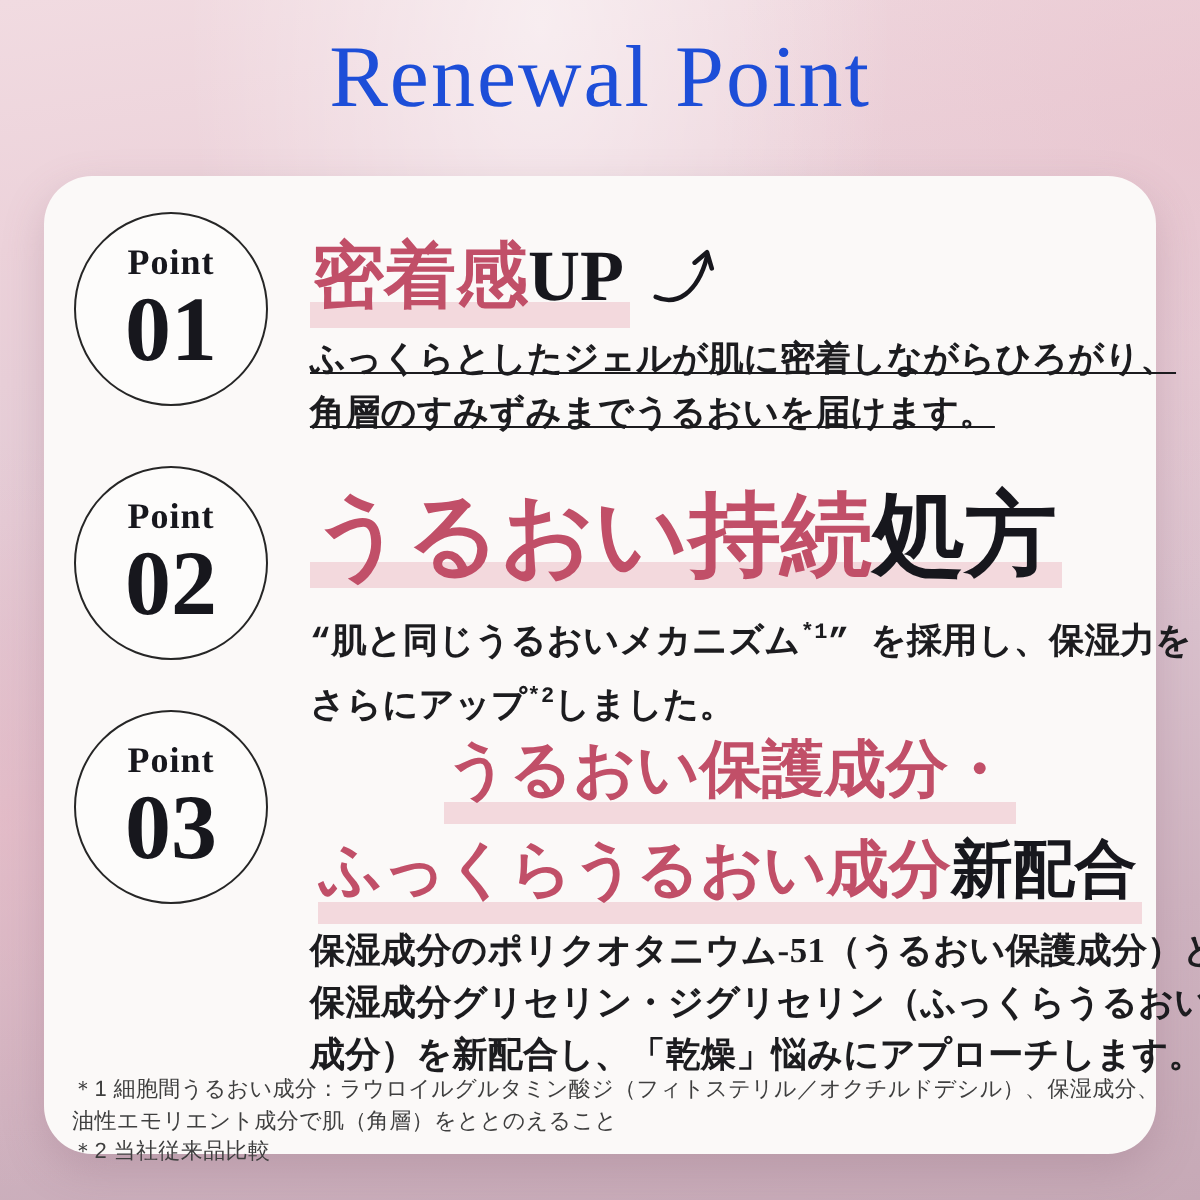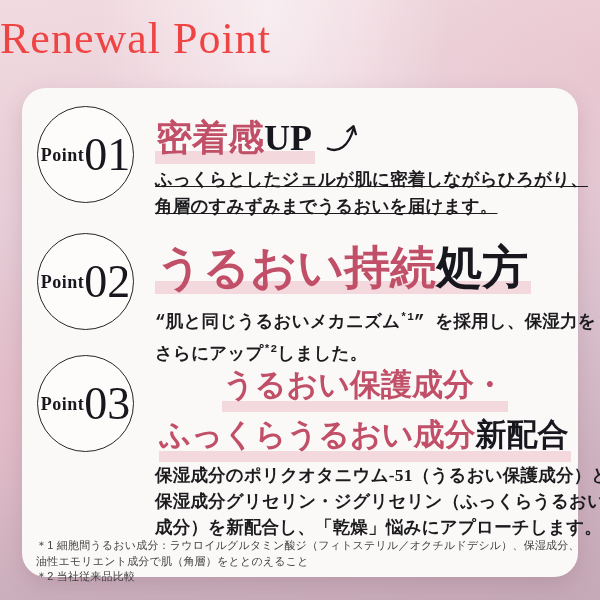--- a/index.html
+++ b/index.html
@@ -10,45 +10,45 @@
     background:
       radial-gradient(ellipse at 45% 2%, rgba(255,255,255,0.55), rgba(255,255,255,0) 38%),
       radial-gradient(circle at 0% 68%, rgba(236,186,198,0.55), rgba(236,186,198,0) 26%),
       radial-gradient(circle at 100% 12%, rgba(231,190,201,0.5), rgba(231,190,201,0) 30%),
       linear-gradient(172deg, #f1dbe1 0%, #ecd2da 18%, #e4ccd6 38%, #d9c0cc 58%, #cfb3c0 78%, #c6a9b6 100%);
   }
 
   
   .header {
     position: absolute; top: 12px; left: 0; width: 600px;
-    text-align: left;
+    text-align: center;
     font-size: 44px; line-height: 54px;
-    color: #ef4444; letter-spacing: 1px; font-weight: 400;
+    color: #1d4ed8; letter-spacing: 1px; font-weight: 400;
   }
 
   
   .card {
     position: absolute; left: 22px; top: 88px;
     width: 556px; height: 489px;
     background: #fbf9f8;
     border-radius: 24px;
     box-shadow: 0 8px 20px rgba(140,100,120,0.25);
   }
 
   
   .badge {
     position: absolute; left: 15px;
     width: 97px; height: 97px;
     border: 1.6px solid #262626; border-radius: 50%;
     background: #fdfcfb;
-    display: flex; flex-direction: row; align-items: center; justify-content: center;
+    display: flex; flex-direction: column; align-items: center; justify-content: center;
     color: #17171d;
   }
   .badge .badge-label { font-size: 18px; line-height: 20px; letter-spacing: 0.5px; font-weight: 600; }
-  .badge .badge-number { font-size: 46px; line-height: 48px; font-weight: 400; }
+  .badge .badge-number { font-size: 46px; line-height: 48px; font-weight: 700; }
   .badge-1 { top: 18px; }
   .badge-2 { top: 145px; }
   .badge-3 { top: 267px; }
 
   
   .content { position: absolute; left: 133px; width: 420px; margin-top: 12px; }
   .title-line {
     display: inline-block;
     font-weight: 700; white-space: nowrap;
     padding: 0 3px 5px 1px;

